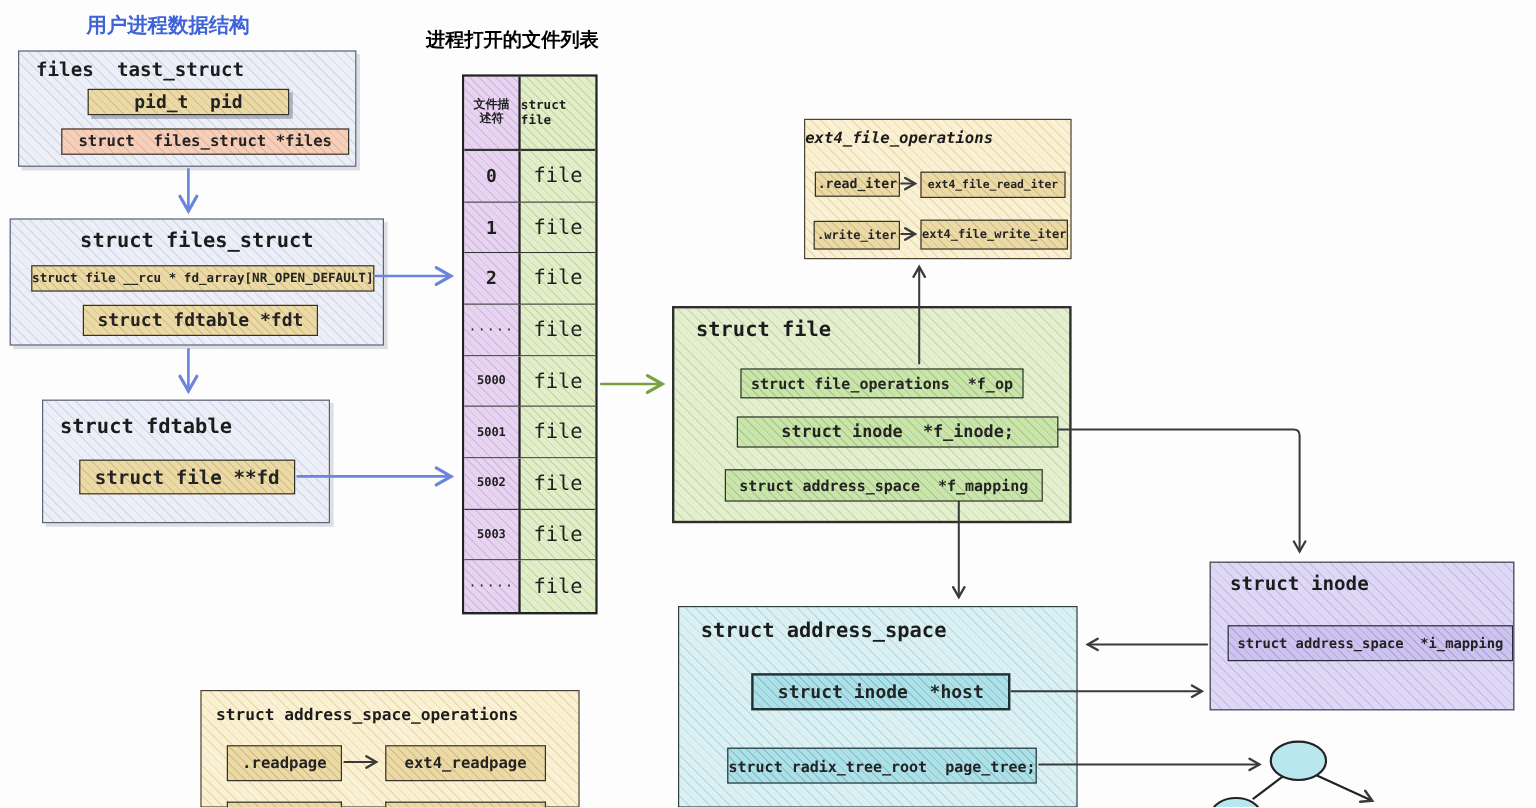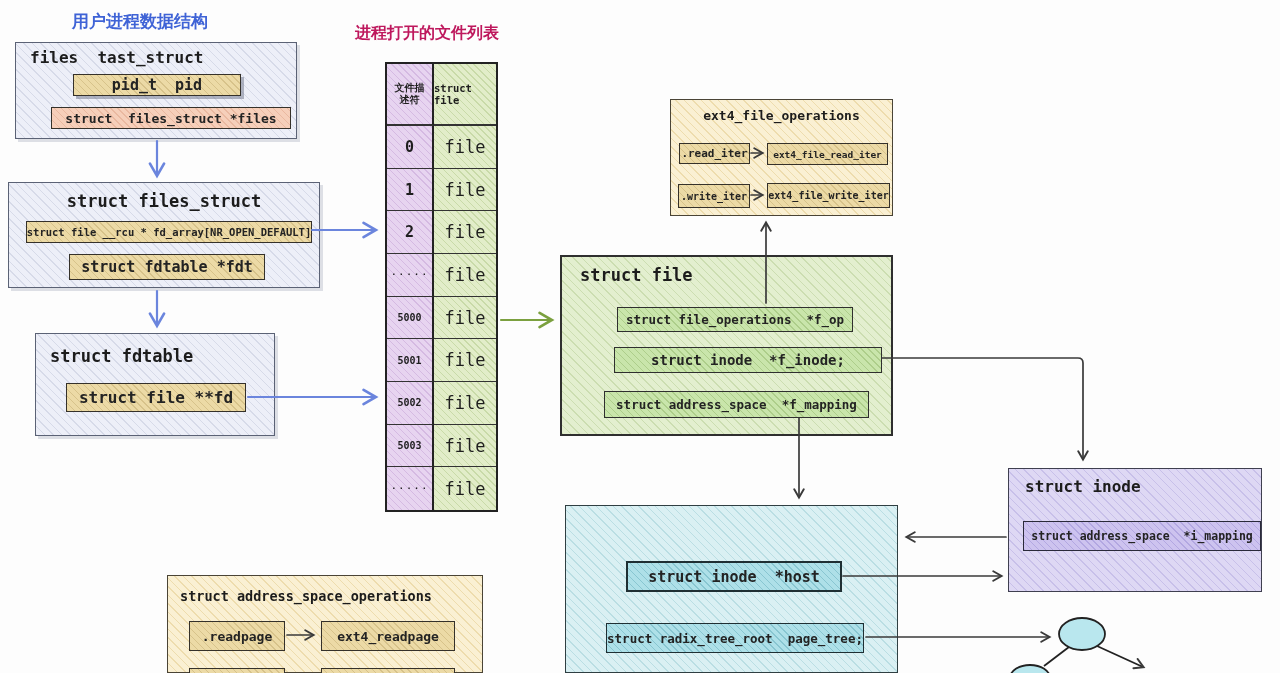--- a/index.html
+++ b/index.html
@@ -70,21 +70,21 @@
   .num-dots { font-size:11px; letter-spacing:1px; }
   svg.overlay { position:absolute; left:0; top:0; pointer-events:none; }
   .cutbox { position:absolute; border:1.7px solid #35312a; border-bottom:none; box-sizing:border-box; }
 </style>
 </head>
 <body>
 
 <div class="canvas">
 
   <div class="abs diagram-title" style="left:72px;top:10px;color:#3f63d6;">用户进程数据结构</div>
-  <div class="abs diagram-title" style="left:355px;top:23px;font-size:16px;color:#be185d;">进程打开的文件列表</div>
+  <div class="abs diagram-title" style="left:355px;top:23px;font-size:16px;color:#000000;">进程打开的文件列表</div>
 
   <div class="box h-lavender" style="left:15px;top:42px;width:282px;height:97px;">
     <div class="box-title" style="left:14px;top:5px;font-size:16px;">files  tast_struct</div>
     <div class="field h-tan" style="left:57px;top:31px;width:168px;height:22px;font-size:15px;box-shadow:3px 3px 0 rgba(120,125,145,.55);">pid_t  pid</div>
     <div class="field h-salmon" style="left:35px;top:64px;width:240px;height:22px;font-size:13px;">struct  files_struct *files</div>
   </div>
 
   <div class="box h-lavender" style="left:8px;top:182px;width:312px;height:106px;">
     <div class="box-title" style="left:0;right:0;top:8px;font-size:17px;text-align:center;">struct files_struct</div>
     <div class="field h-tan" style="left:17px;top:38px;width:286px;height:22px;font-size:10.5px;">struct file __rcu * fd_array[NR_OPEN_DEFAULT]</div>
@@ -133,40 +133,41 @@
       <div class="cell fdcol h-purple num-small">5003</div>
       <div class="cell filecol h-greencol file-txt">file</div>
     </div>
     <div class="fdtab-row">
       <div class="cell fdcol h-purple num-dots">·····</div>
       <div class="cell filecol h-greencol file-txt">file</div>
     </div>
   </div>
 
   <div class="box box-dark h-yellow" style="left:670px;top:99px;width:223px;height:117px;border-color:#4a4436;">
-    <div class="box-title" style="left:0;right:0;top:8px;font-size:13px;text-align:center;">ext4_file_operations</div>
+    <div class="box-title" style="left:0;right:0;top:8px;font-size:13px;text-align:left;font-style:italic;">ext4_file_operations</div>
     <div class="field h-tan" style="left:8px;top:43px;width:71px;height:21px;font-size:11px;">.read_iter</div>
     <div class="field h-tan" style="left:96px;top:43px;width:121px;height:22px;font-size:9.5px;">ext4_file_read_iter</div>
     <div class="field h-tan" style="left:7px;top:84px;width:72px;height:24px;font-size:10px;">.write_iter</div>
     <div class="field h-tan" style="left:96px;top:83px;width:123px;height:25px;font-size:10px;">ext4_file_write_iter</div>
   </div>
 
   <div class="box box-dark h-green" style="left:560px;top:255px;width:333px;height:181px;border-width:2px;border-color:#2f2f2f;">
     <div class="box-title" style="left:18px;top:8px;font-size:17px;">struct file</div>
     <div class="field h-greenfield" style="left:55px;top:50px;width:236px;height:25px;font-size:12.5px;border-color:#2f2f2f;">struct file_operations  *f_op</div>
     <div class="field h-greenfield" style="left:42px;top:134px;width:265px;height:27px;font-size:12.5px;border-color:#2f2f2f;">struct address_space  *f_mapping</div>
     <div class="field h-greenfield" style="left:52px;top:90px;width:268px;height:26px;font-size:14px;border-color:#2f2f2f;">struct inode  *f_inode;</div>
   </div>
 
   <div class="box box-dark h-violet" style="left:1008px;top:468px;width:254px;height:124px;border-color:#3f3f50;">
     <div class="box-title" style="left:16px;top:8px;font-size:16px;">struct inode</div>
     <div class="field h-violetfield" style="left:14px;top:52px;width:238px;height:30px;font-size:11.5px;border-color:#2a2a3a;">struct address_space  *i_mapping</div>
   </div>
 
   <div class="box box-dark h-cyan" style="left:565px;top:505px;width:333px;height:168px;border-color:#2f3f42;">
+    <div class="box-title" style="left:18px;top:10px;font-size:17px;">struct address_space</div>
     <div class="field h-cyanfield" style="left:60px;top:55px;width:216px;height:31px;font-size:15px;border-width:2px;border-color:#1f2f33;">struct inode  *host</div>
     <div class="field h-cyanfield" style="left:40px;top:117px;width:258px;height:30px;font-size:12.5px;border-color:#1f2f33;">struct radix_tree_root  page_tree;</div>
   </div>
 
   <div class="box box-dark h-yellow" style="left:167px;top:575px;width:316px;height:98px;border-color:#4a4436;">
     <div class="box-title" style="left:12px;top:12px;font-size:13.5px;">struct address_space_operations</div>
     <div class="field h-tan" style="left:21px;top:45px;width:96px;height:30px;font-size:13px;text-align:right;">.readpage</div>
     <div class="field h-tan" style="left:153px;top:45px;width:134px;height:30px;font-size:13px;">ext4_readpage</div>
     <div class="cutbox h-tan" style="left:21px;top:92px;width:96px;height:8px;"></div>
     <div class="cutbox h-tan" style="left:153px;top:92px;width:134px;height:8px;"></div>

